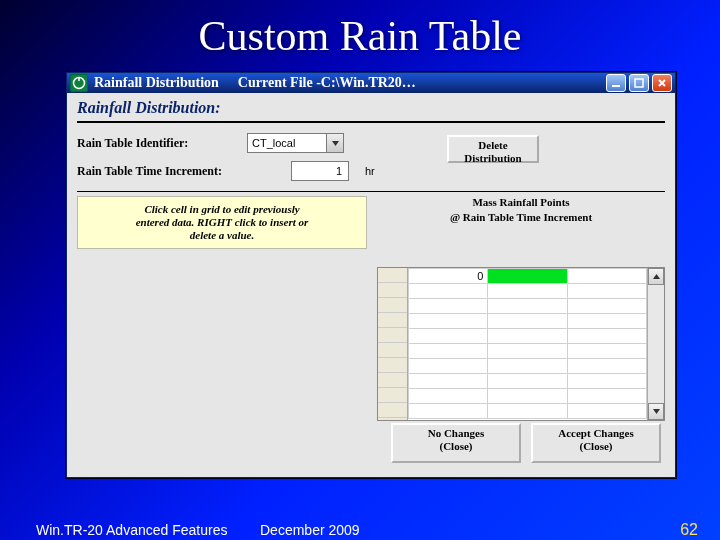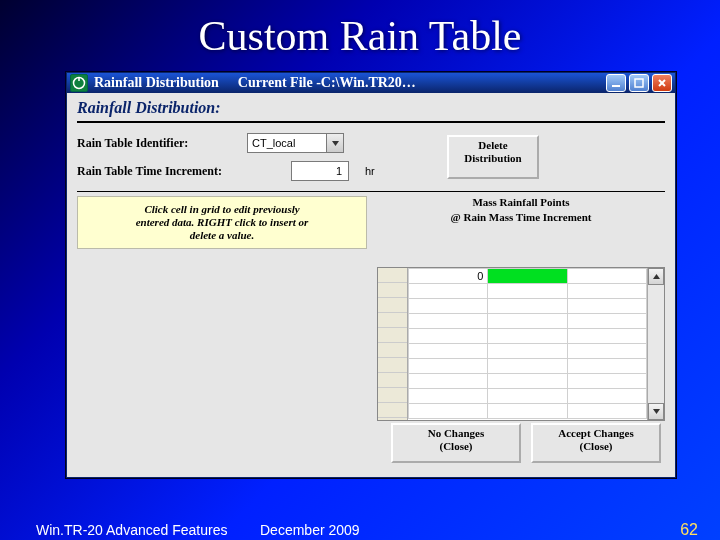--- a/index.html
+++ b/index.html
@@ -112,21 +112,21 @@
     background:#fff; border:1px solid #7a7a7a;
     text-align:right; padding:0 6px;
     font-family:Arial, sans-serif; font-size:11px;
     line-height:18px;
   }
   .unit { font-family:Arial, sans-serif; font-size:11px; padding-left:16px; }
 
   .del-btn {
     position:absolute;
     right:136px; top:42px;
-    width:92px; height:44px;
+    width:92px; height:28px;
     background:#e6e6e6;
     border:2px outset #fff;
     font-family:"Comic Sans MS", cursive;
     font-size:11px; font-weight:bold;
     text-align:center;
     line-height:13px;
     padding-top:2px;
   }
 
   .underline2 { border-bottom:1px solid #000; margin:6px 10px 4px 10px; }
@@ -265,21 +265,21 @@
     <div class="underline2"></div>
 
     <div class="lower">
       <div class="tip">
         <div>Click cell in grid to edit previously</div>
         <div>entered data. RIGHT click to insert or</div>
         <div>delete  a value.</div>
       </div>
       <div class="right-col">
         <div class="mass-header">Mass Rainfall Points</div>
-        <div class="mass-header">@ Rain Mass Time Increment</div>
+        <div class="mass-header">@ Rain Table Time Increment</div>
       </div>
     </div>
 
     <div class="grid-wrap">
       <div class="grid-rowhead">
         <div></div>
           <div></div>
           <div></div>
           <div></div>
           <div></div>

